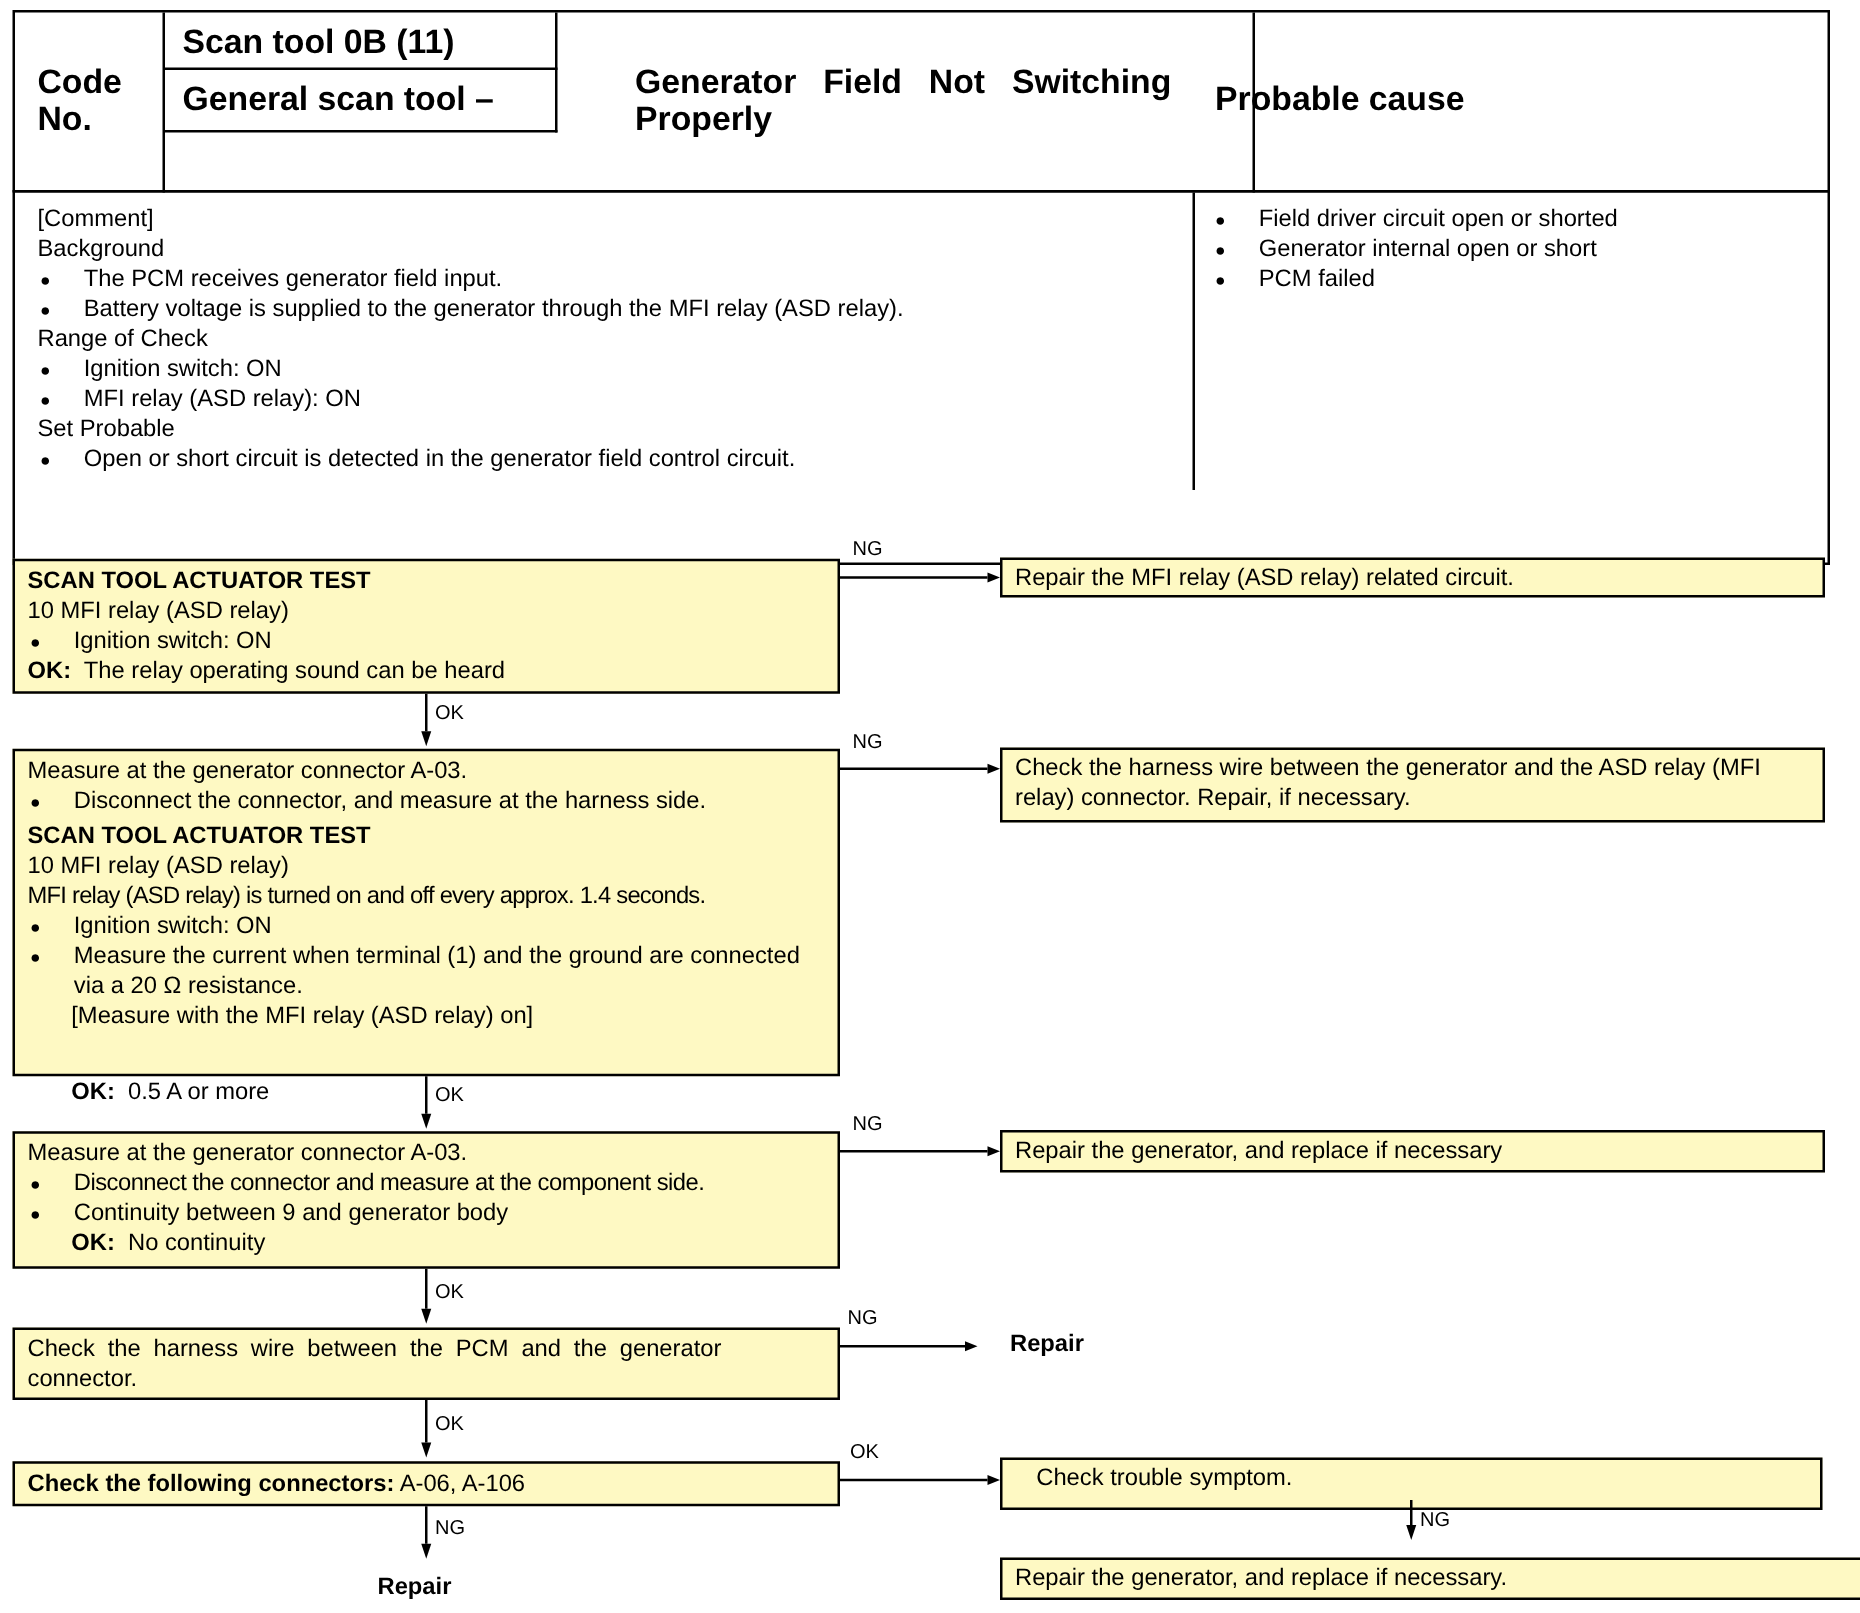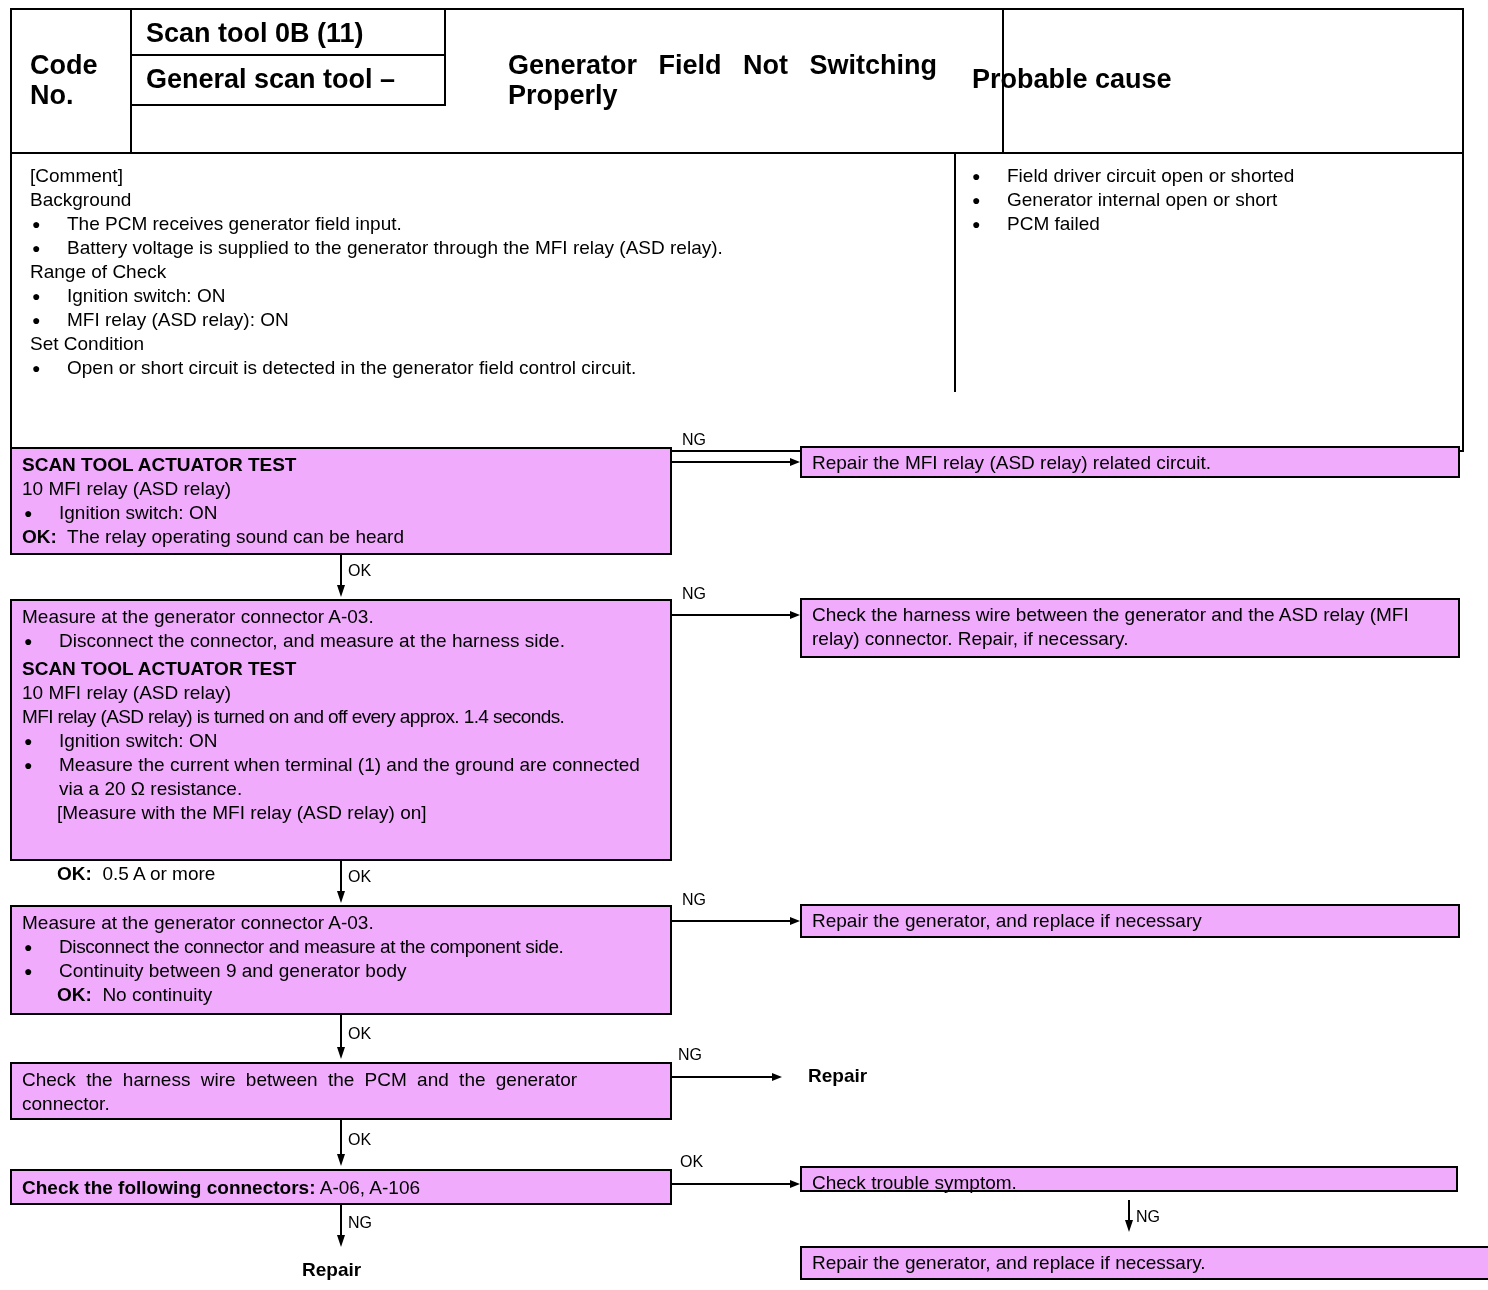--- a/index.html
+++ b/index.html
@@ -1,19 +1,19 @@
 <!DOCTYPE html>
 <html><head>
 <meta charset="utf-8">
 <style>
   html, body { margin:0; padding:0; background:#ffffff; }
   body { width:1488px; height:1290px; position:relative; overflow:hidden;
          font-family:"Liberation Sans", sans-serif; color:#000; }
   .abs { position:absolute; box-sizing:border-box; }
-  .bx { border:2px solid #000; background:#f0abfc; }
+  .bx { border:2px solid #000; background:#fef9c3; }
   .bold { font-weight:bold; }
   .txt { font-size:19px; line-height:24px; }
   .hdr { font-size:27px; font-weight:bold; line-height:30px; }
   .bl { display:flex; }
   .bl .dot { width:35px; flex:none; font-size:14px; padding-left:2px; }
   .lbl { font-size:16px; line-height:20px; }
   .hline { position:absolute; height:2px; background:#000; }
   .vline { position:absolute; width:2px; background:#000; }
   .arrow-r { position:absolute; width:0; height:0; border-top:4px solid transparent; border-bottom:4px solid transparent; border-left:10px solid #000; }
   .arrow-d { position:absolute; width:0; height:0; border-left:4px solid transparent; border-right:4px solid transparent; border-top:12px solid #000; }
@@ -52,21 +52,21 @@
       </div>
     <div>Range of Check</div>
     <div class="bl">
         <span class="dot">●</span>
         <span>Ignition switch: ON</span>
       </div>
     <div class="bl">
         <span class="dot">●</span>
         <span>MFI relay (ASD relay): ON</span>
       </div>
-    <div>Set Condition</div>
+    <div>Set Probable</div>
     <div class="bl">
         <span class="dot">●</span>
         <span>Open or short circuit is detected in the generator field control circuit.</span>
       </div>
   </div>
   <div class="abs txt" style="left:944px;top:0;width:508px;padding:10px 14px;">
     <div class="bl">
         <span class="dot">●</span>
         <span>Field driver circuit open or shorted</span>
       </div>
@@ -163,21 +163,21 @@
 <div class="arrow-d" style="left:337px;top:1154px;"></div>
 <div class="abs lbl" style="left:348px;top:1130px;">OK</div>
 
 <div class="abs bx txt" style="left:10px;top:1169px;width:662px;height:36px;padding:5px 10px;">
   <span class="bold">Check the following connectors:</span>
   <span>A-06, A-106</span>
 </div>
 <div class="abs lbl" style="left:680px;top:1152px;">OK</div>
 <div class="hline" style="left:672px;top:1183px;width:118px;"></div>
 <div class="arrow-r" style="left:790px;top:1180px;"></div>
-<div class="abs bx txt" style="left:800px;top:1166px;width:658px;height:26px;padding:3px 10px;">
+<div class="abs bx txt" style="left:800px;top:1166px;width:658px;height:42px;padding:3px 27px;">
   <span>Check trouble symptom.</span>
 </div>
 <div class="vline" style="left:1128px;top:1200px;height:20px;"></div>
 <div class="arrow-d" style="left:1125px;top:1220px;"></div>
 <div class="abs lbl" style="left:1136px;top:1207px;">NG</div>
 <div class="abs bx txt" style="left:800px;top:1246px;width:726px;height:34px;padding:3px 10px;">
   <span>Repair the generator, and replace if necessary.</span>
 </div>
 <div class="vline" style="left:340px;top:1205px;height:30px;"></div>
 <div class="arrow-d" style="left:337px;top:1235px;"></div>

